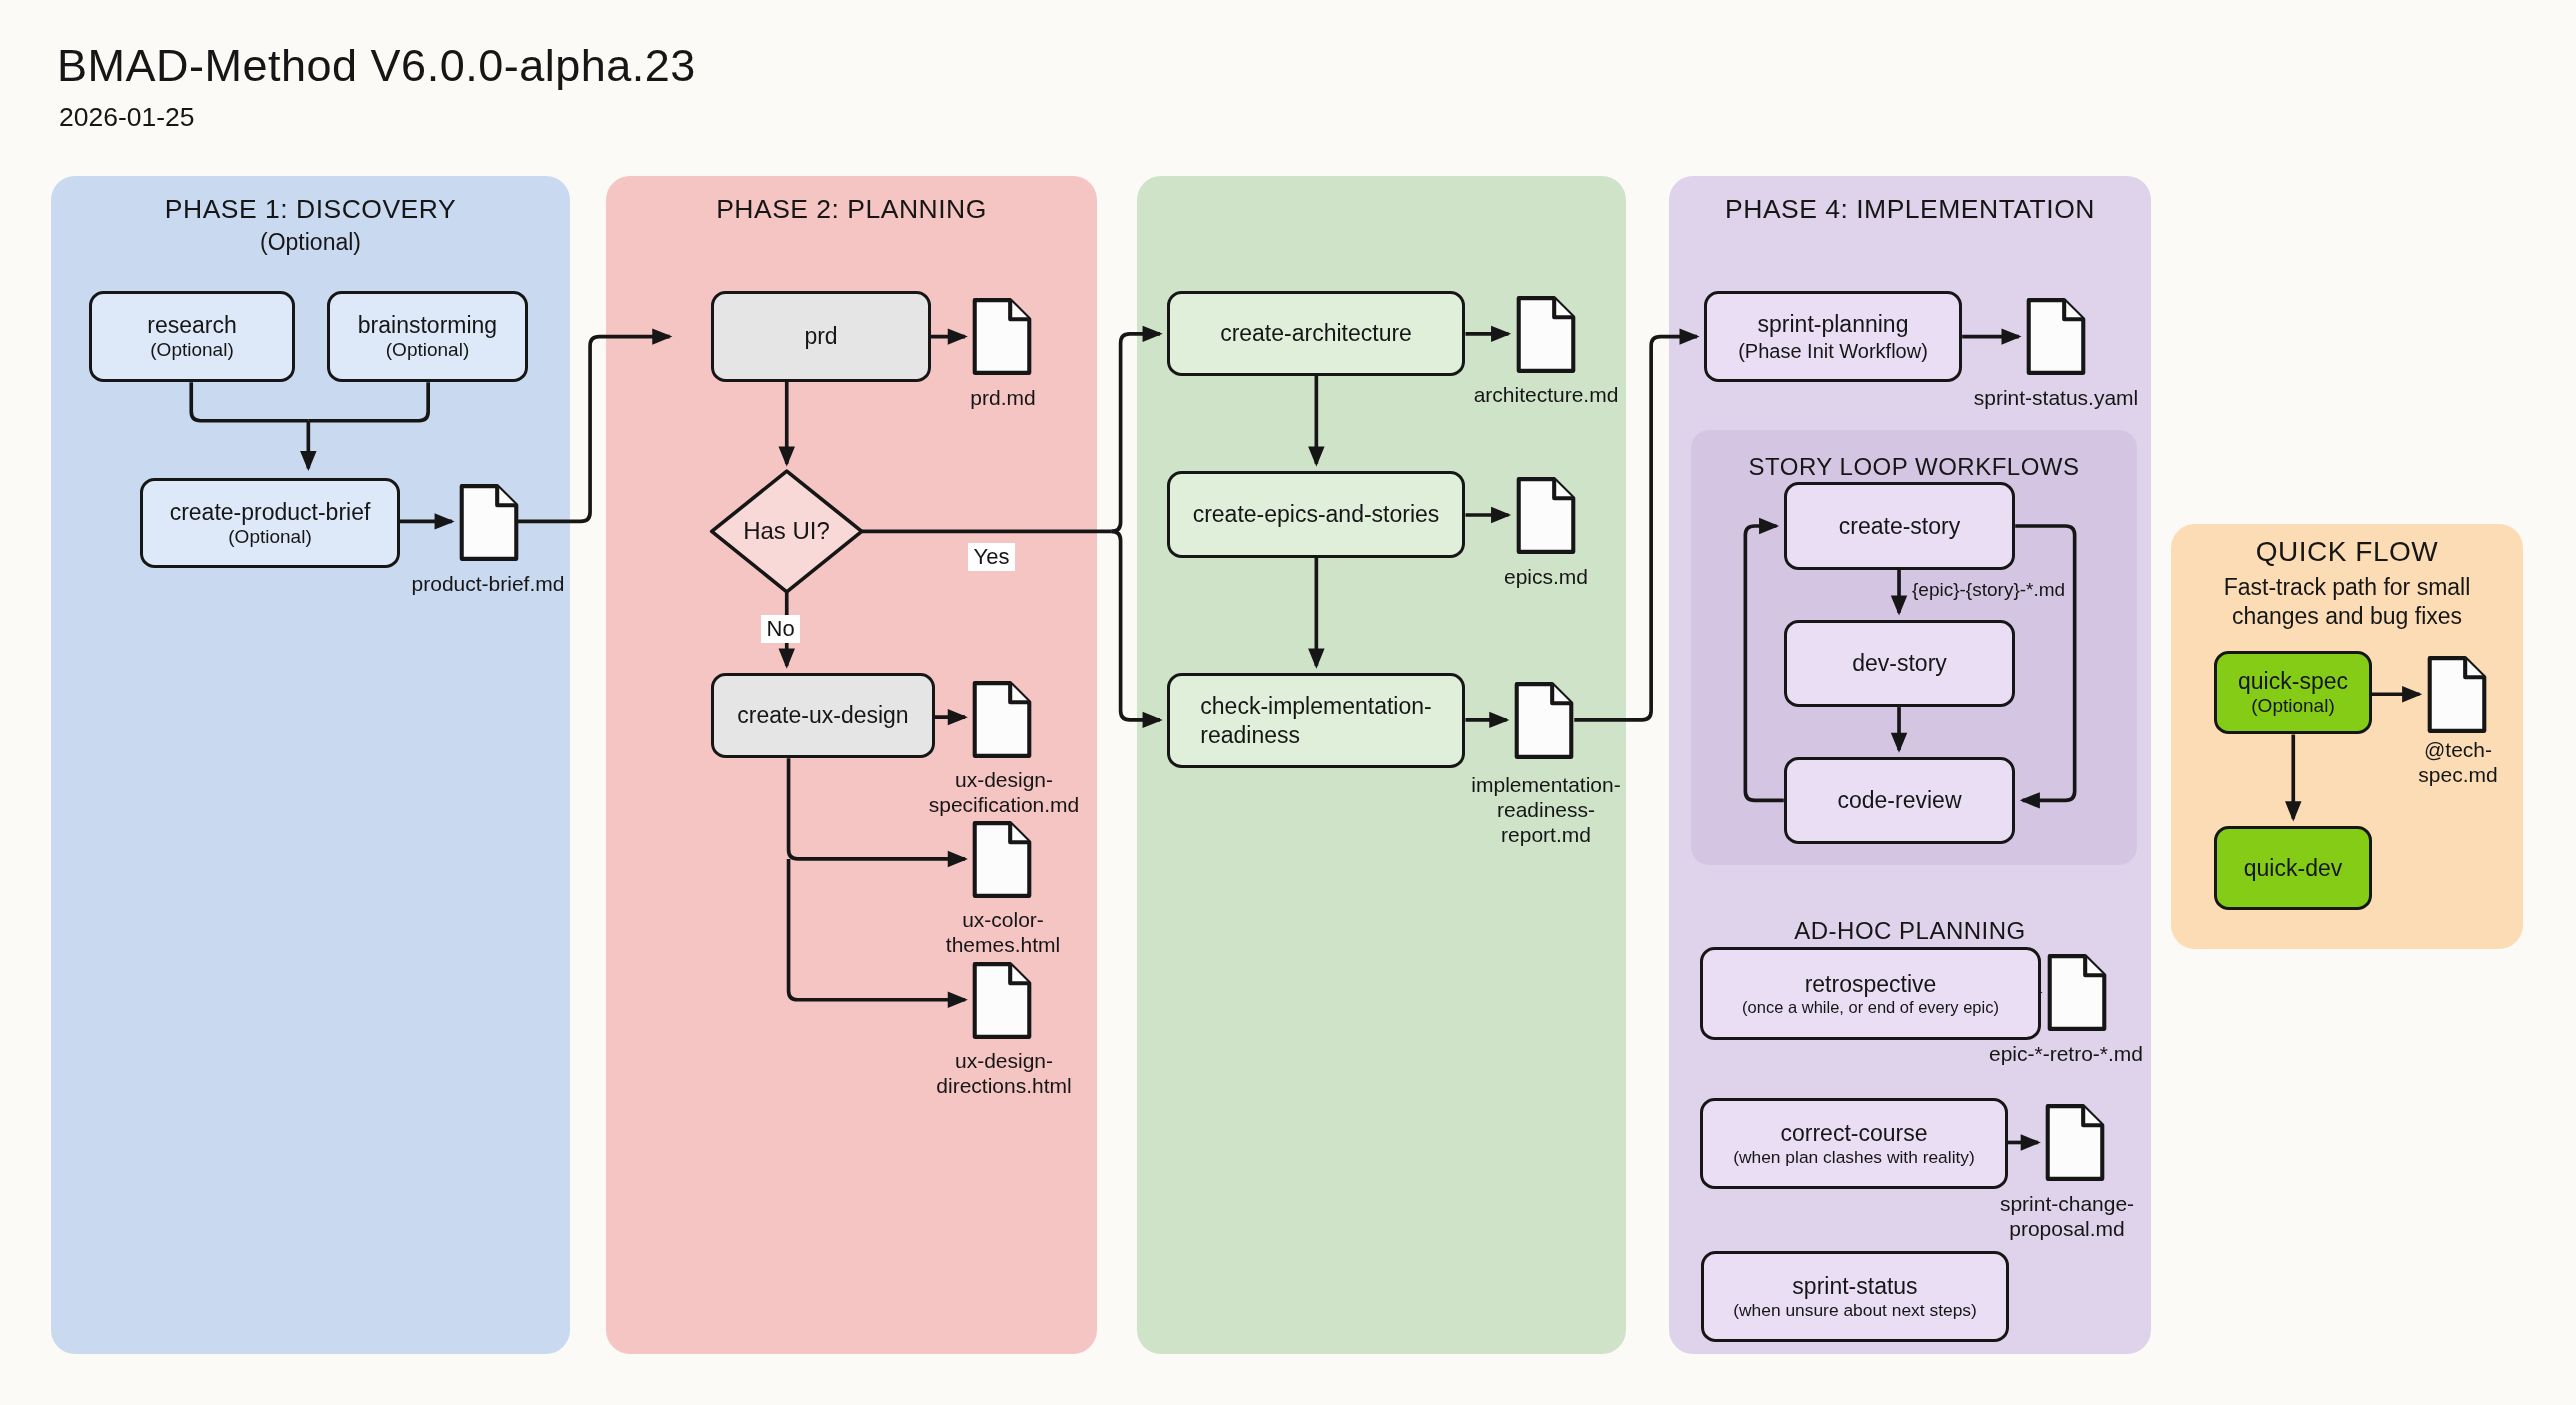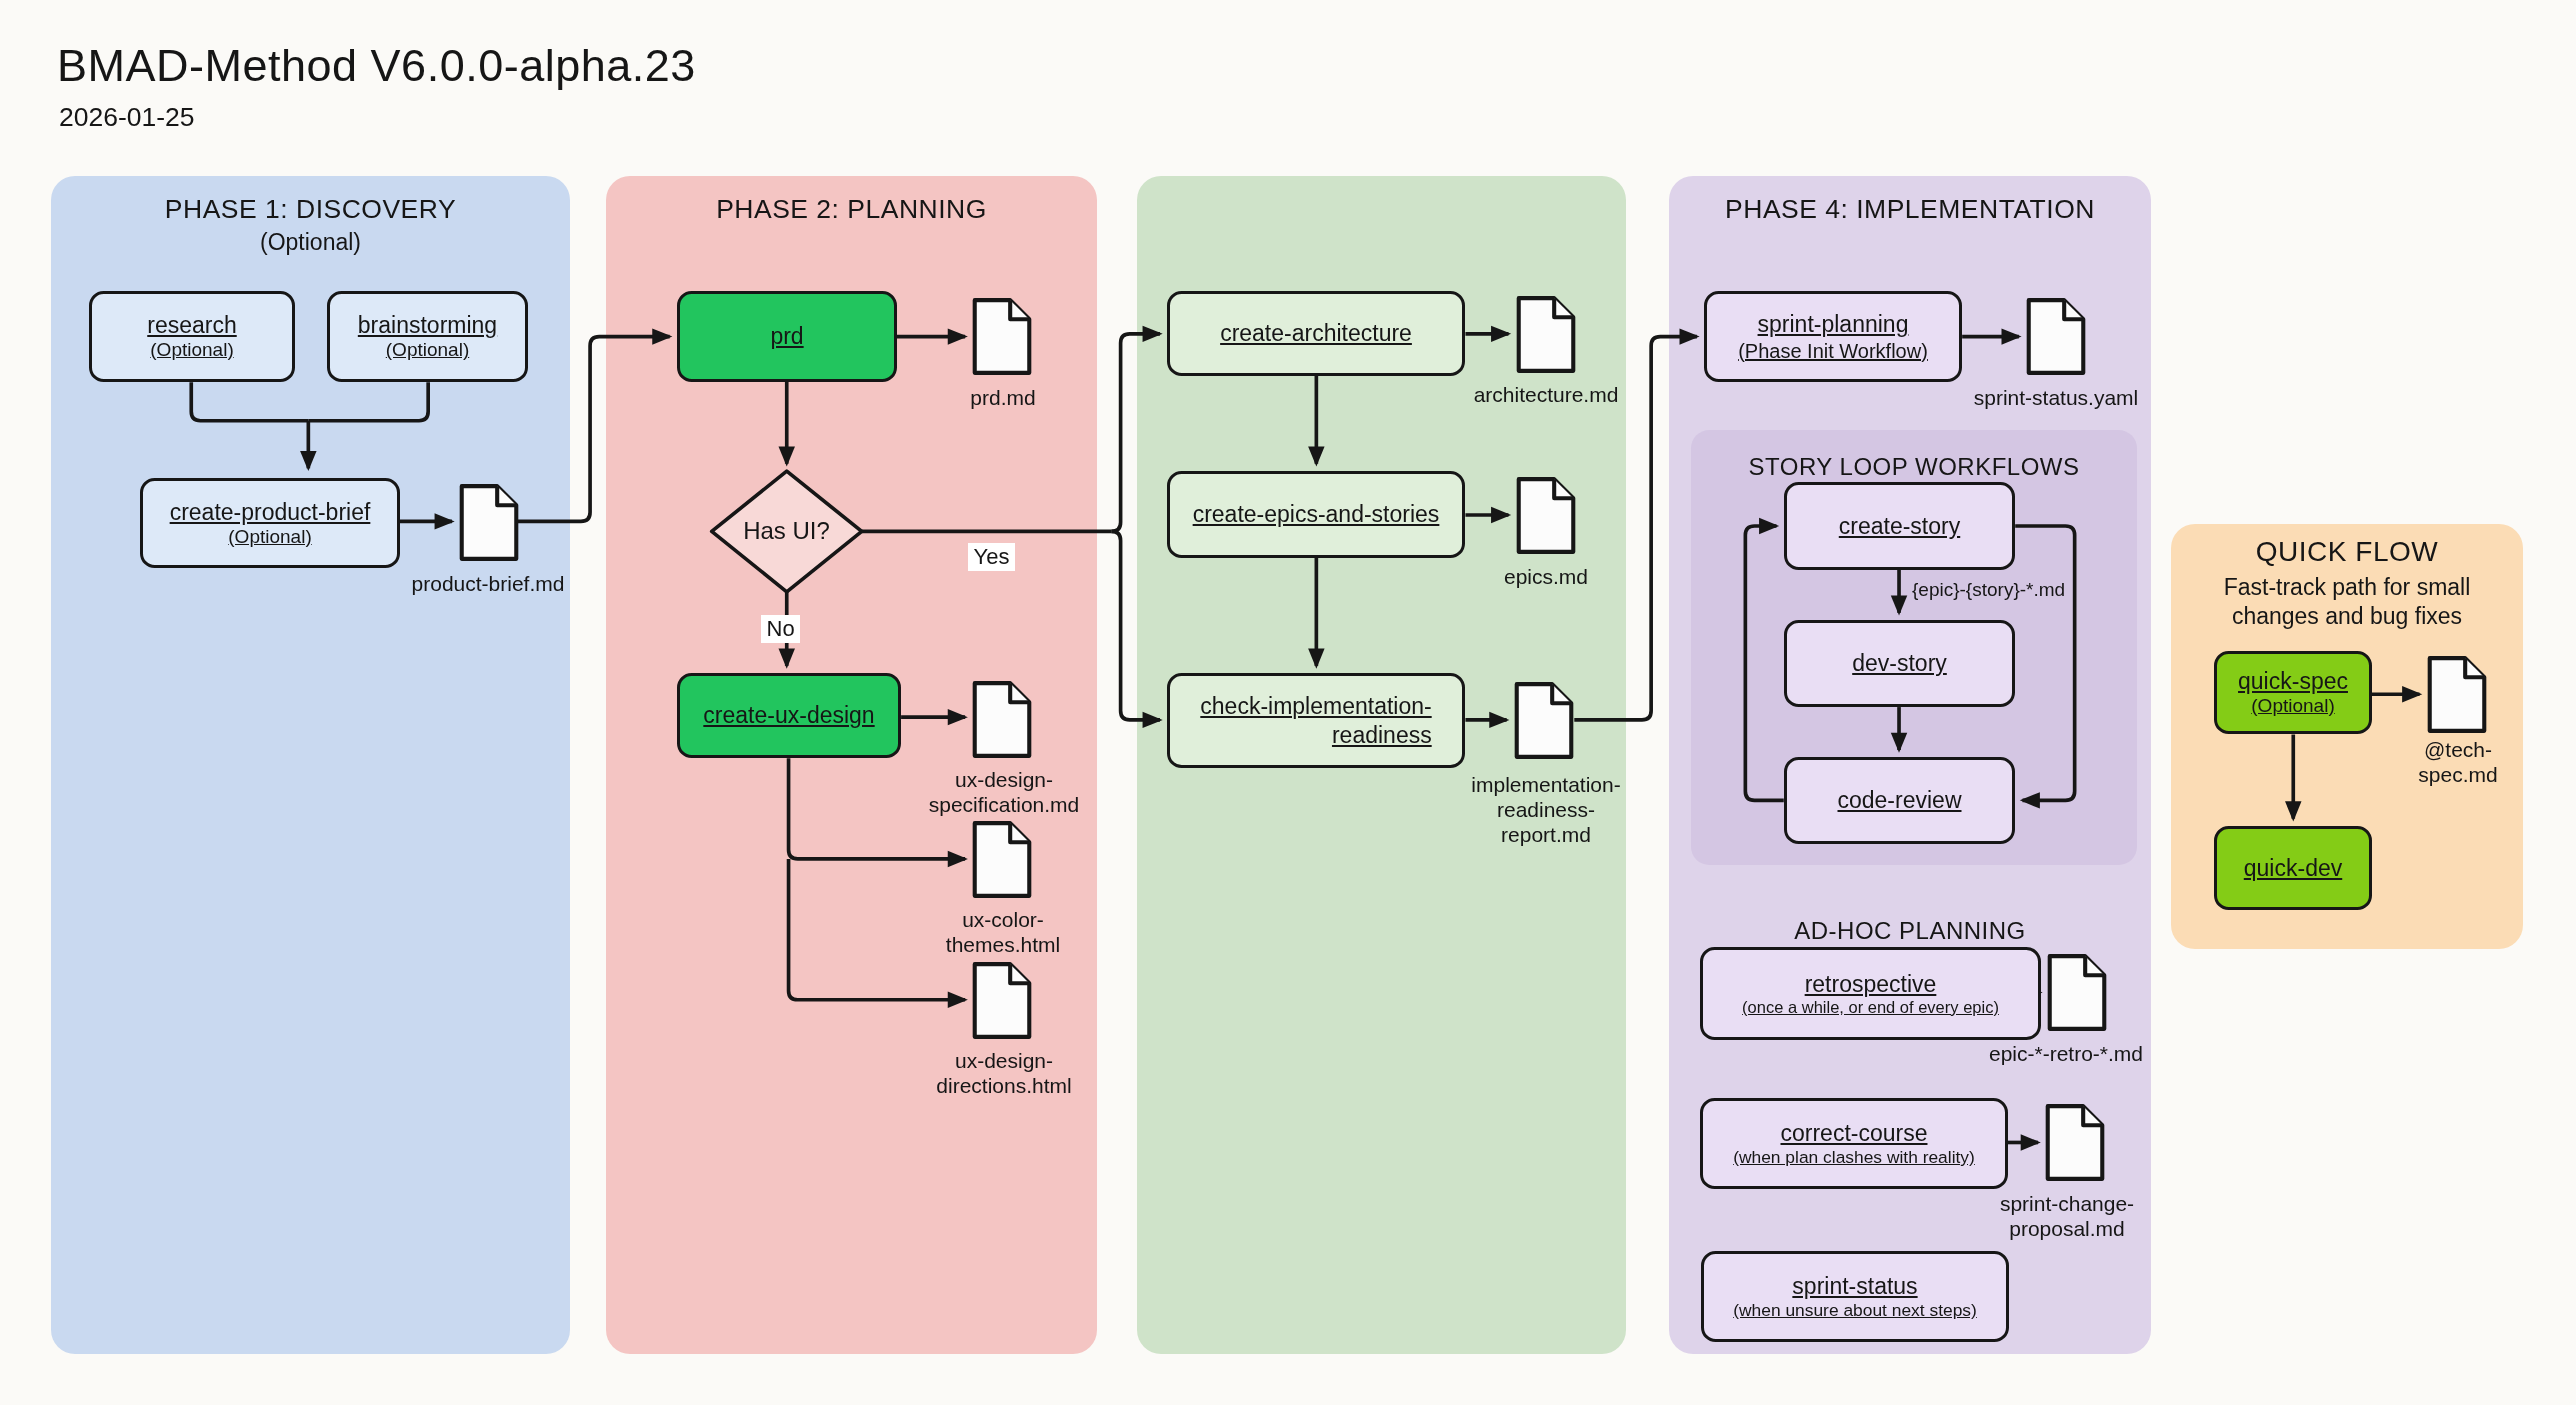--- a/index.html
+++ b/index.html
@@ -8,22 +8,22 @@
   .main-title{position:absolute;left:57px;top:40px;font-size:45px;font-weight:500;letter-spacing:0.5px;}
   .main-date{position:absolute;left:59px;top:102px;font-size:26.5px;}
   .panel{position:absolute;border-radius:24px;}
   .bg-p1{background:#c9d9f0;} .bg-p2{background:#f4c5c3;} .bg-p3{background:#cfe3c9;}
   .bg-p4{background:#ded3ea;} .bg-sub{background:#d4c6e3;} .bg-qf{background:#fbdcb5;}
   .phase-title{position:absolute;text-align:center;font-size:26.5px;letter-spacing:0.5px;}
   .phase-sub{position:absolute;text-align:center;font-size:23px;}
   .inner-title{position:absolute;text-align:center;font-size:24px;letter-spacing:0.5px;margin-top:10px;}
   .node{position:absolute;border:3.7px solid #161616;border-radius:14.6px;
     display:flex;flex-direction:column;align-items:center;justify-content:center;
-    text-align:right;box-sizing:border-box;text-decoration:underline;}
-  .n-p1{background:#dde9f8;} .n-p2{background:#22c55e;} .n-p3{background:#e0efda;}
+    text-align:left;box-sizing:border-box;}
+  .n-p1{background:#dde9f8;} .n-p2{background:#e5e5e5;margin-left:34px;} .n-p3{background:#e0efda;}
   .n-p4{background:#e9def4;} .n-qf{background:#84cc16;}
   .node-label{font-size:23px;line-height:1.22;white-space:pre;}
   .node-sub{font-size:19px;line-height:1.2;white-space:pre;}
   .sub-sm{font-size:16.5px;}
   .doc{position:absolute;}
   .doc-svg{display:block;}
   .doc-body{fill:#fcfcfc;stroke:#161616;stroke-width:4.5;stroke-linejoin:round;}
   .doc-fold{fill:#fcfcfc;stroke:#161616;stroke-width:4.5;stroke-linejoin:round;}
   .doc-label{position:absolute;transform:translateX(-50%);text-align:center;
     font-size:21px;line-height:1.2;white-space:pre;}

